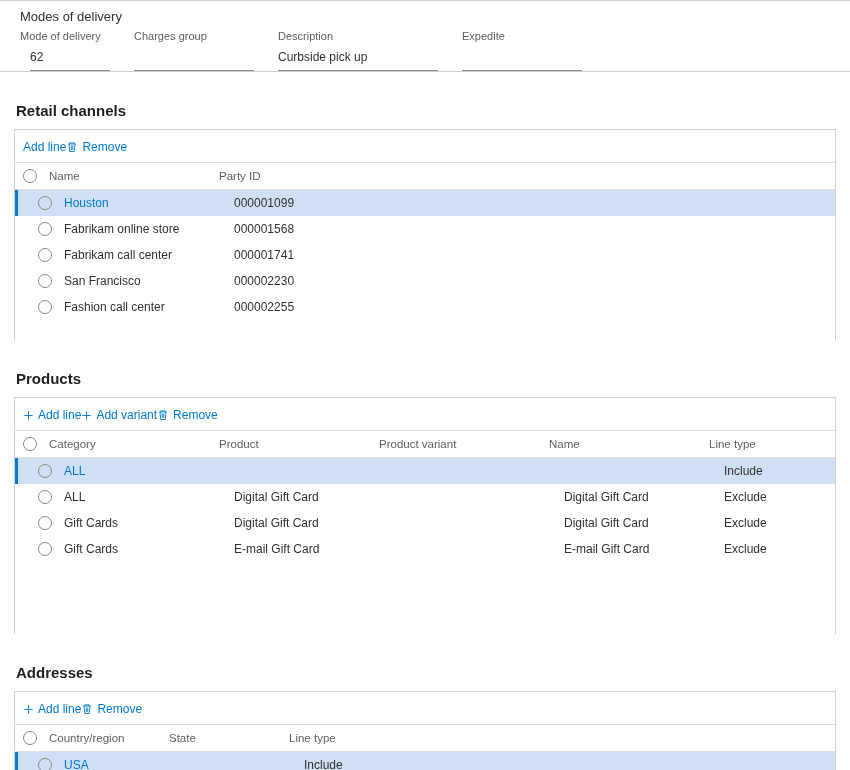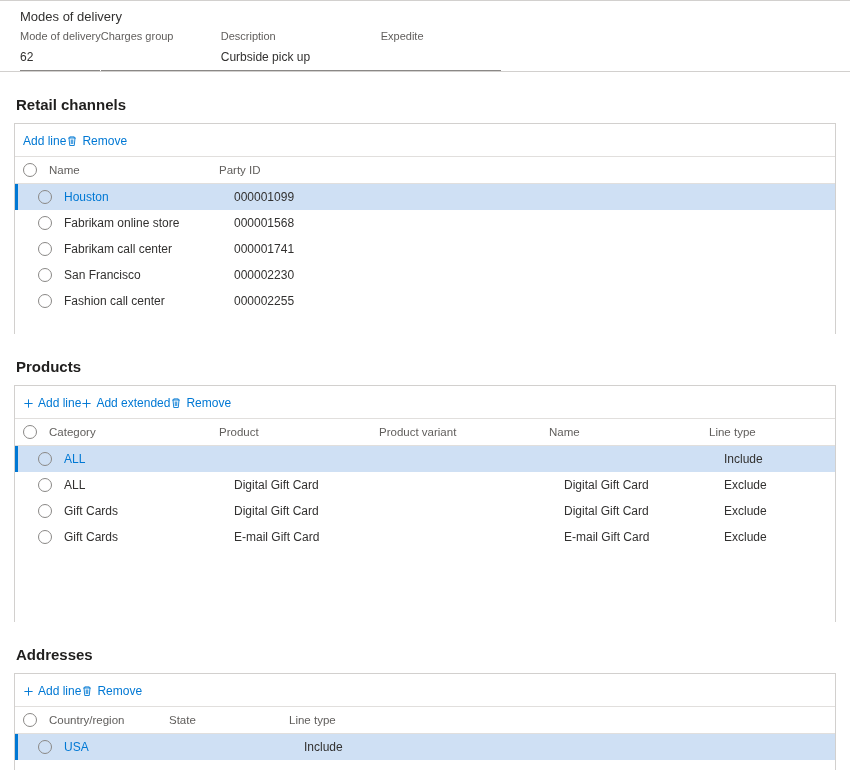--- a/index.html
+++ b/index.html
@@ -16,47 +16,48 @@
     padding: 8px 20px 0 20px;
     background: #fff;
   }
   .page-title {
     font-size: 13px;
     color: #323130;
     margin-bottom: 6px;
   }
   .field-row {
     display: flex;
+    gap: 24px;
   }
   .field {
     display: flex;
     flex-direction: column;
     padding-bottom: 0;
   }
   .field-label {
     font-size: 11px;
     color: #605e5c;
     margin-bottom: 4px;
   }
   .field-input {
     border: none;
     border-bottom: 1px solid #8a8886;
     font-size: 12px;
     padding: 4px 0 6px 0;
     background: transparent;
     color: #323130;
     outline: none;
   }
-  .w-mode { width: 80px; }
+  .w-mode { width: 80px; margin-left: 10px; }
   .w-desc { width: 160px; }
   .w-cg { width: 120px; }
   .w-exp { width: 120px; }
 
   .section {
-    margin: 24px 14px 0 14px;
+    margin: 30px 14px 0 14px;
   }
   .section-title {
     font-size: 15px;
     font-weight: 600;
     color: #201f1e;
     margin-bottom: 10px;
     padding-left: 2px;
   }
   .last-section { margin-bottom: 18px; }
   .panel {
@@ -235,21 +236,21 @@
             </svg>
         </span>
         <span>Add line</span>
       </button>
       <button class="toolbar-btn">
         <span class="icon">
           <svg width="11" height="11" viewBox="0 0 16 16">
               <path stroke="#0078d4" stroke-width="1.4" d="M8 2v12M2 8h12"></path>
             </svg>
         </span>
-        <span>Add extended</span>
+        <span>Add variant</span>
       </button>
       <button class="toolbar-btn">
         <span class="icon">
           <svg width="12" height="12" viewBox="0 0 16 16">
               <path fill="none" stroke="#0078d4" stroke-width="1.2" d="M3 4h10M5 4V2.5h6V4M4 4l1 10h6l1-10M7 6v6M9 6v6"></path>
             </svg>
         </span>
         <span>Remove</span>
       </button>
     </div>

